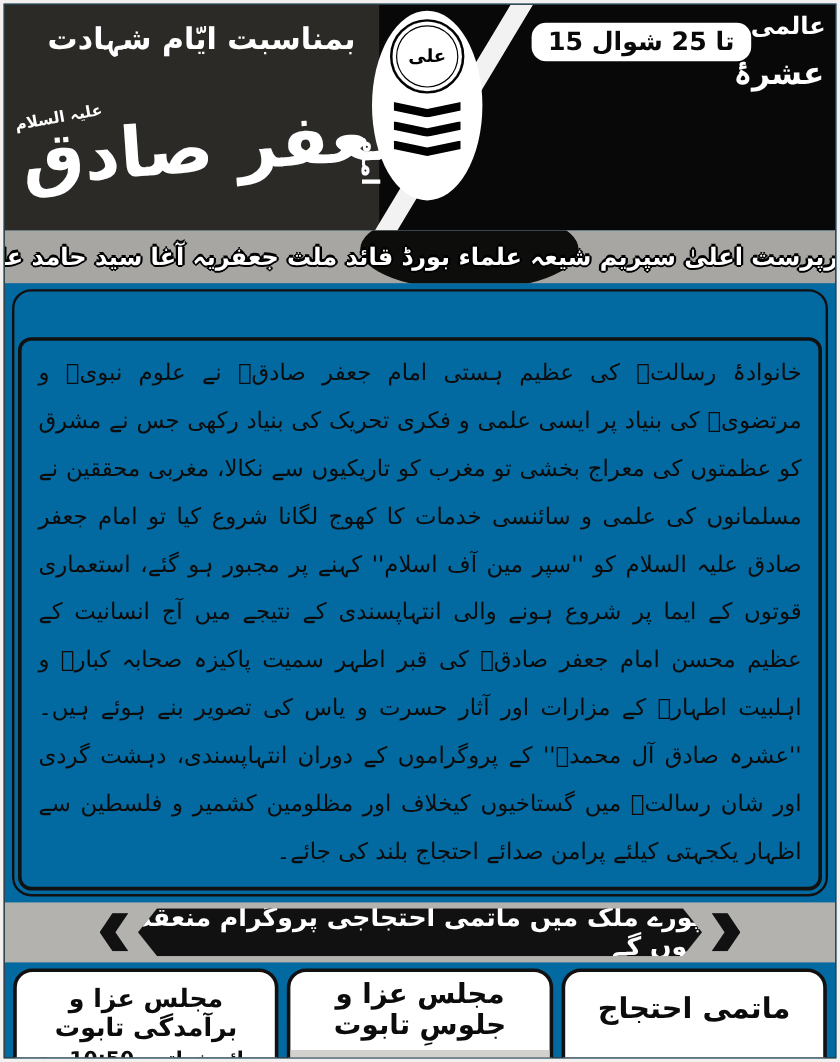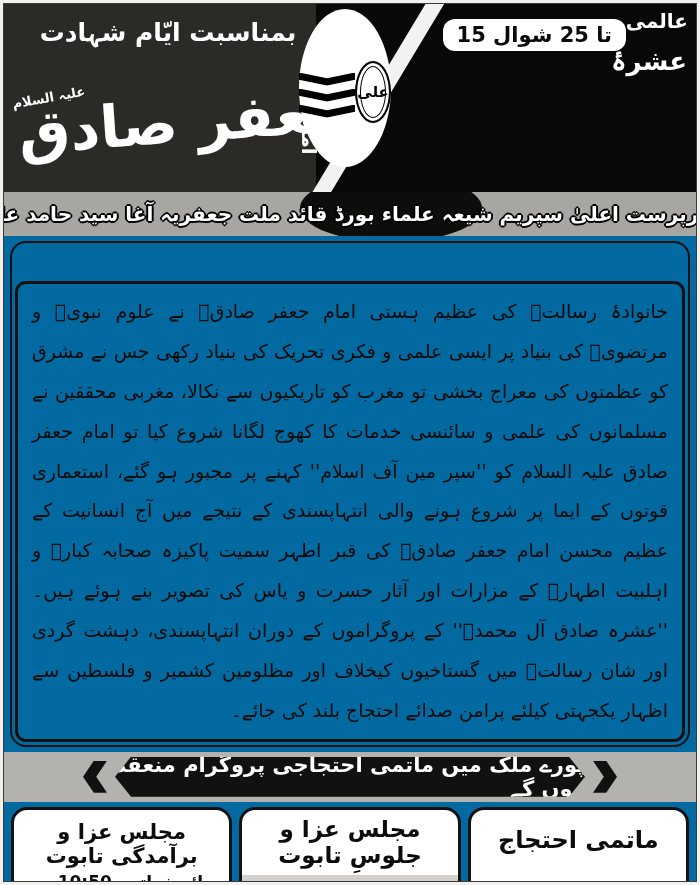--- a/index.html
+++ b/index.html
@@ -13,22 +13,22 @@
   .swoosh { position:absolute; left:436px; top:-22px; width:16px; height:285px; background:#fff;
             border-radius:10px; transform:rotate(31deg); transform-origin:top center; opacity:.95; }
   .occasion { position:absolute; left:28px; top:14px; width:272px; color:#fff; font-weight:bold;
               font-size:25px; text-align:center; letter-spacing:-1px; }
   .honorific { position:absolute; left:8px; top:86px; color:#fff; font-size:13px; font-weight:bold;
                transform:rotate(-10deg); }
   .imam-name { position:absolute; left:14px; top:84px; color:#fff; font-size:58px; font-weight:bold;
                transform:rotate(-4deg); letter-spacing:-2px; white-space:nowrap; }
   .imam-prefix { position:absolute; left:284px; top:118px; color:#fff; font-size:20px; font-weight:bold;
                  transform:rotate(90deg); }
-  .emblem { position:absolute; left:295px; top:5px; width:92px; height:158px; background:#fff;
-            border-radius:50%; display:flex; flex-direction:row; align-items:center; padding-top:7px; }
+  .emblem { position:absolute; left:306px; top:5px; width:92px; height:158px; background:#fff;
+            border-radius:50%; display:flex; flex-direction:column; align-items:center; padding-top:7px; }
   .emblem-seal { width:62px; height:62px; border:2px solid #000; border-radius:50%;
                  box-shadow:inset 0 0 0 3px #fff, inset 0 0 0 4px #000;
                  display:flex; align-items:center; justify-content:center;
                  font-size:15px; font-weight:bold; color:#000; }
   .chevrons { margin-top:7px; display:flex; flex-direction:column; gap:3px; align-items:center; }
   .chevron { width:56px; height:13px; background:#000;
              clip-path:polygon(0 0, 50% 45%, 100% 0, 100% 55%, 50% 100%, 0 55%); }
   .world { position:absolute; right:8px; top:5px; color:#fff; font-size:20px; font-weight:bold; }
   .date-badge { position:absolute; right:70px; top:15px; background:#fff; color:#0a0a0a;
                 border-radius:12px; padding:4px 14px; font-size:21px; font-weight:bold;

